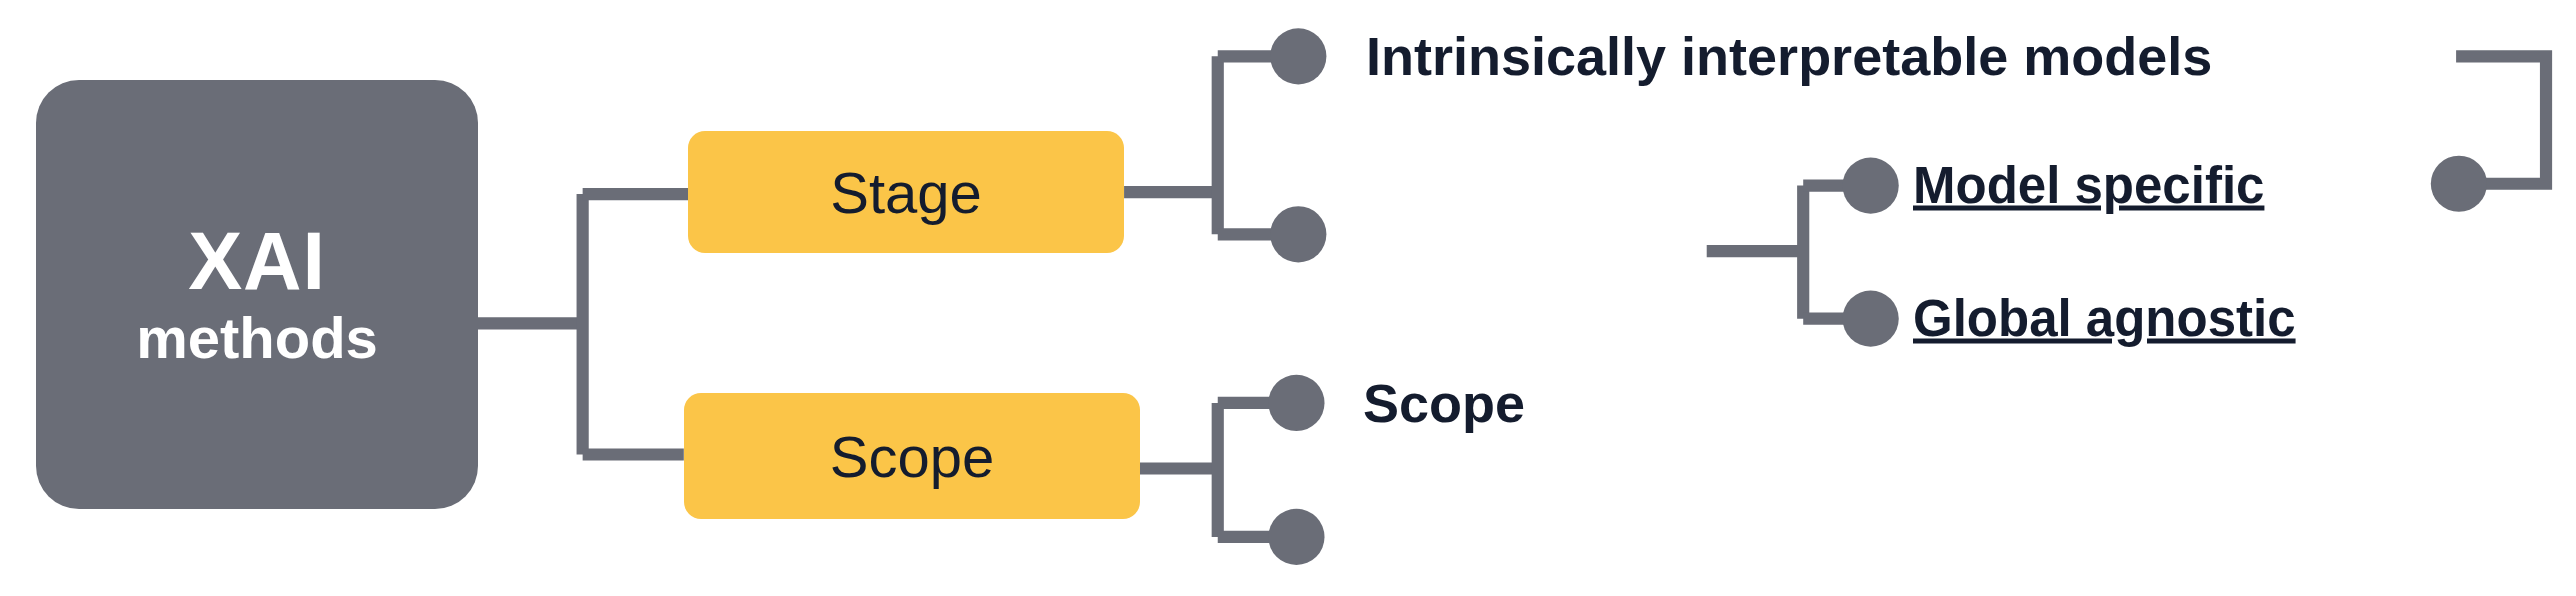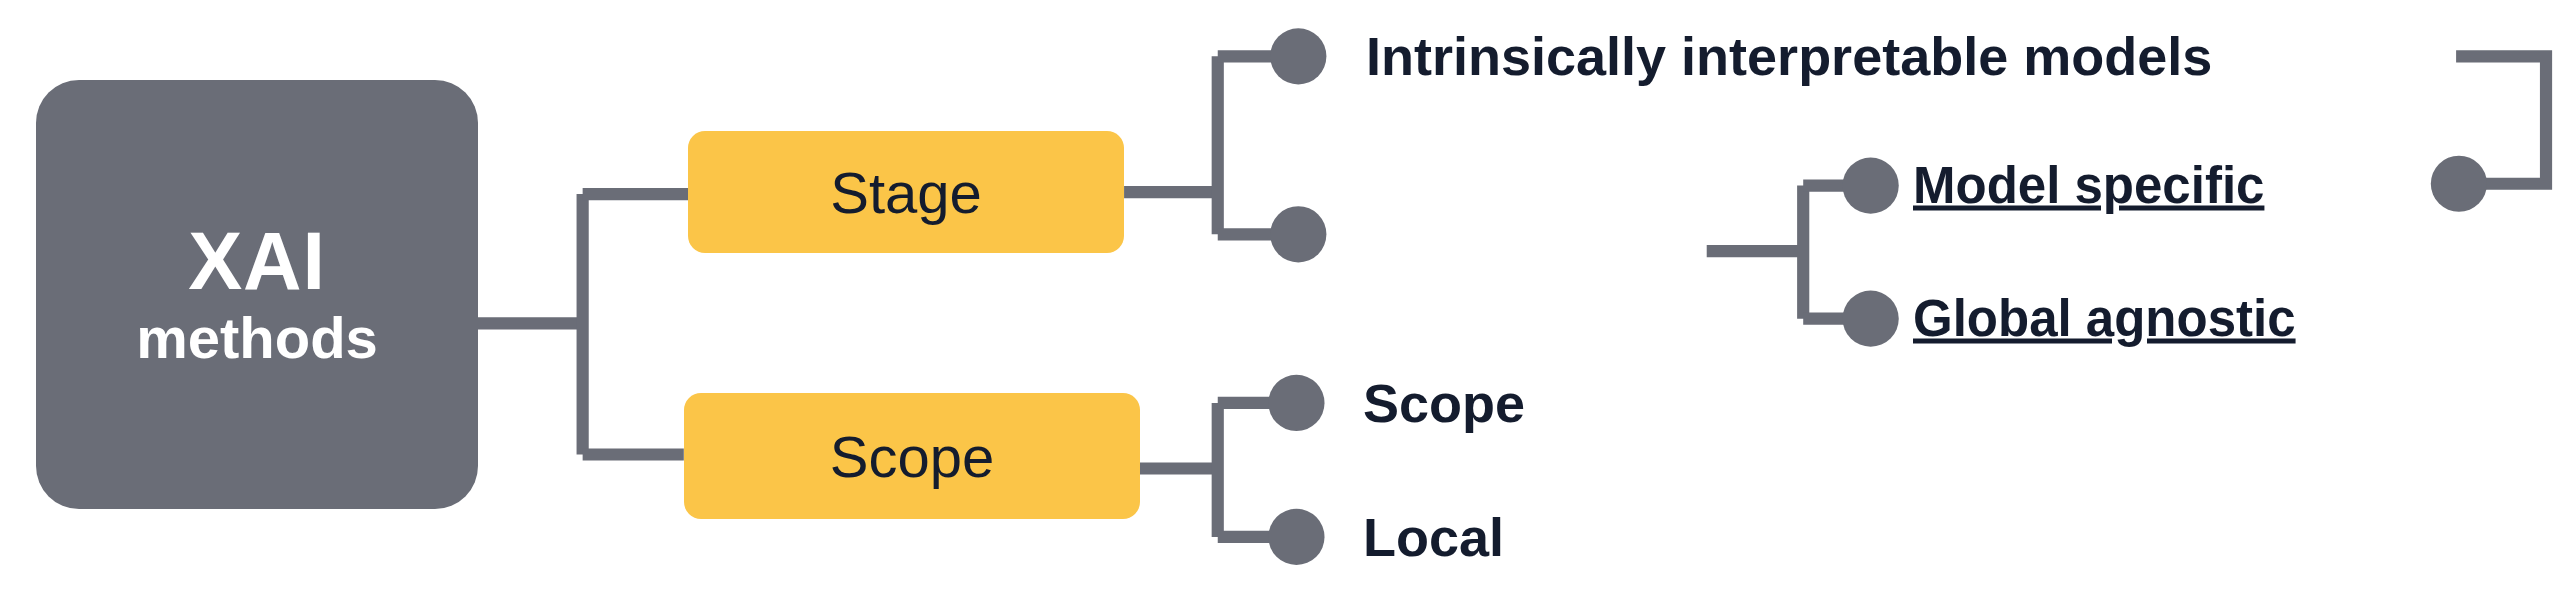--- a/index.html
+++ b/index.html
@@ -150,16 +150,15 @@
 
   <div class="leaf-label" id="leaf-intrinsic">Intrinsically interpretable models</div>
 
 
   <div class="leaf-label sub" id="leaf-modelspec">Model specific</div>
 
   <div class="leaf-label sub" id="leaf-modelagn">Global agnostic</div>
 
   <div class="leaf-label" id="leaf-global">Scope</div>
 
-  <div class="leaf-label" id="leaf-local">Local</div>
 
 </div>
 
 
 </body></html>

